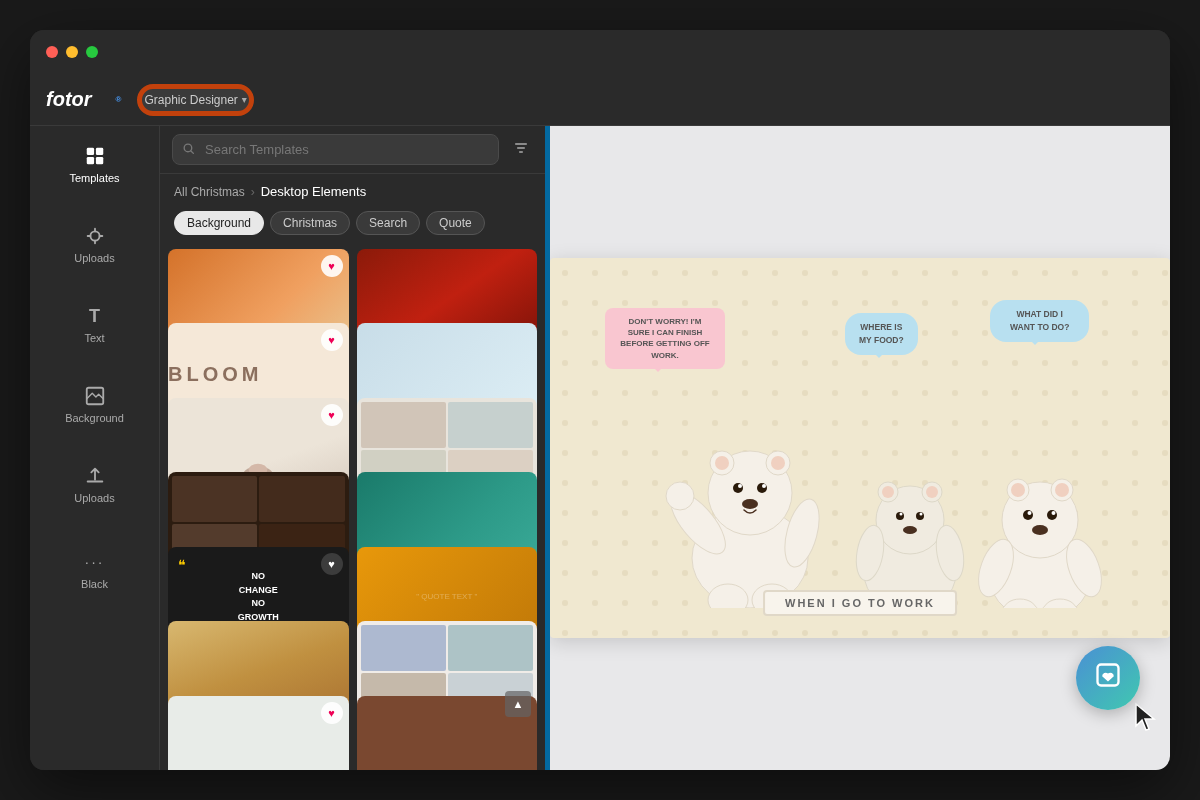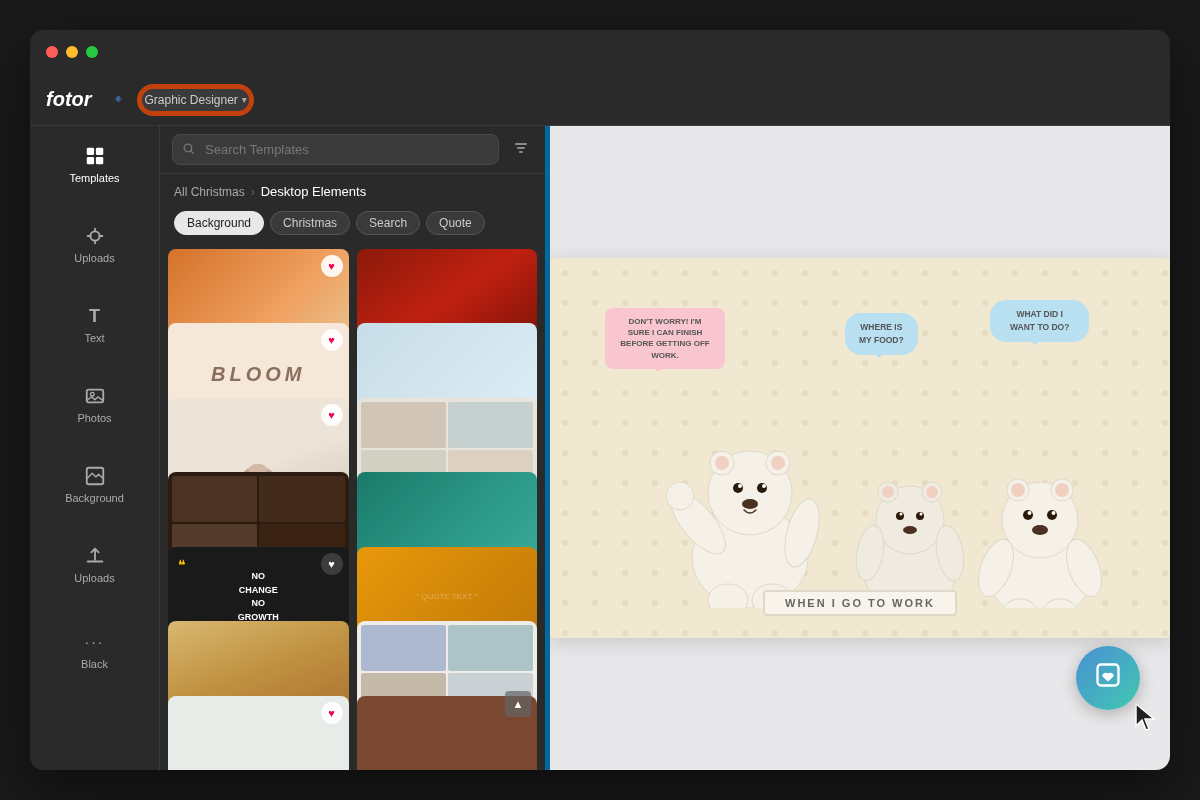--- a/index.html
+++ b/index.html
@@ -389,30 +389,20 @@
           </div>
           <span class="label">Uploads</span>
         </div>
         <div class="sidebar-item">
           <div class="icon" style="color:#aaa;font-size:18px;font-weight:700;">T</div>
           <span class="label">Text</span>
         </div>
         <div class="sidebar-item">
           <div class="icon">
             <svg width="22" height="22" viewBox="0 0 24 24" fill="none">
-              <rect x="3" y="5" width="18" height="14" rx="2" stroke="#aaa" stroke-width="2"></rect>
-              <circle cx="9" cy="10" r="2" stroke="#aaa" stroke-width="1.5"></circle>
-              <path d="M3 17l5-4 4 3 3-3 6 4" stroke="#aaa" stroke-width="1.5" stroke-linejoin="round"></path>
-            </svg>
-          </div>
-          <span class="label">Photos</span>
-        </div>
-        <div class="sidebar-item">
-          <div class="icon">
-            <svg width="22" height="22" viewBox="0 0 24 24" fill="none">
               <rect x="3" y="3" width="18" height="18" rx="2" fill="none" stroke="#aaa" stroke-width="2"></rect>
               <path d="M3 15l6-6 4 4 3-3 5 5" stroke="#aaa" stroke-width="1.5" stroke-linejoin="round"></path>
             </svg>
           </div>
           <span class="label">Background</span>
         </div>
         <div class="sidebar-item">
           <div class="icon">
             <svg width="22" height="22" viewBox="0 0 24 24" fill="none">
               <path d="M12 4v12M8 8l4-4 4 4" stroke="#aaa" stroke-width="2" stroke-linecap="round" stroke-linejoin="round"></path>
@@ -471,21 +461,21 @@
             <div class="card-overlay"></div>
           </div>
 
           <div class="template-card" style="background:linear-gradient(145deg,#8b1a0a 0%,#c02010 50%,#7a1208 100%);">
             <div class="card-overlay"></div>
             <div style="position:absolute;bottom:4px;right:6px;color:#ff8888;font-size:10px;">♡</div>
           </div>
 
           <div class="template-card" style="background:#f5e8d8;">
             <div class="card-heart" style="background:rgba(255,255,255,0.9);color:#e05;">♥</div>
-            <div style="display:flex;align-items:center;justify-content:center;width:100%;height:100%;font-style:italic;">
+            <div style="display:flex;align-items:center;width:100%;height:100%;">
               <span style="font-size:20px;font-weight:800;color:#8b6f5e;letter-spacing:4px;">BLOOM</span>
             </div>
             <div class="card-overlay"></div>
           </div>
 
           <div class="template-card" style="background:linear-gradient(135deg,#c8dde8 0%,#ddeef5 100%);">
             <div class="card-overlay"></div>
           </div>
 
           <div class="template-card" style="background:linear-gradient(160deg,#ece4d8 60%,#d8ccc0 100%);">

